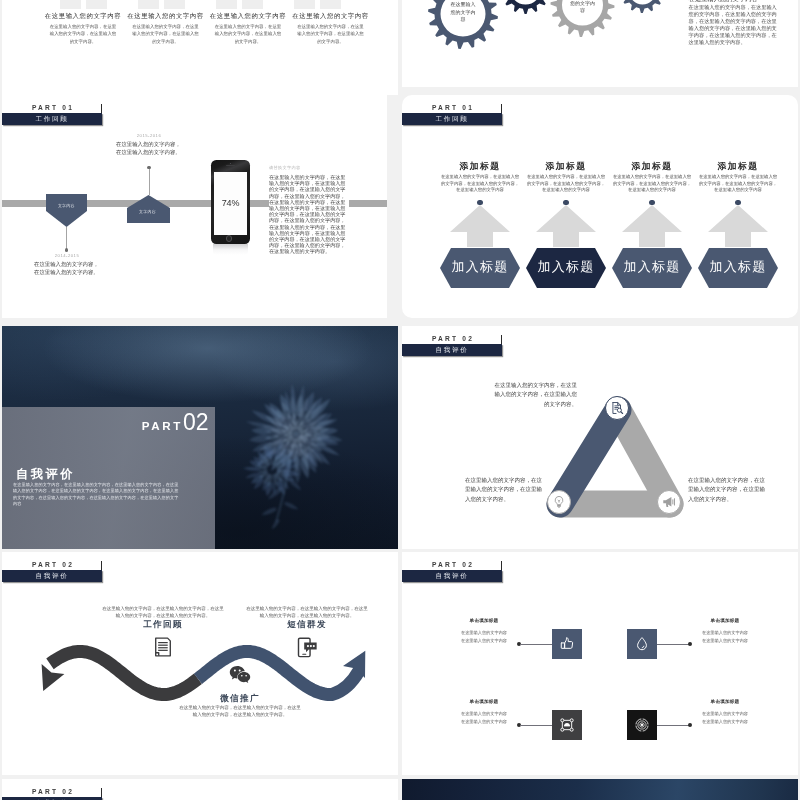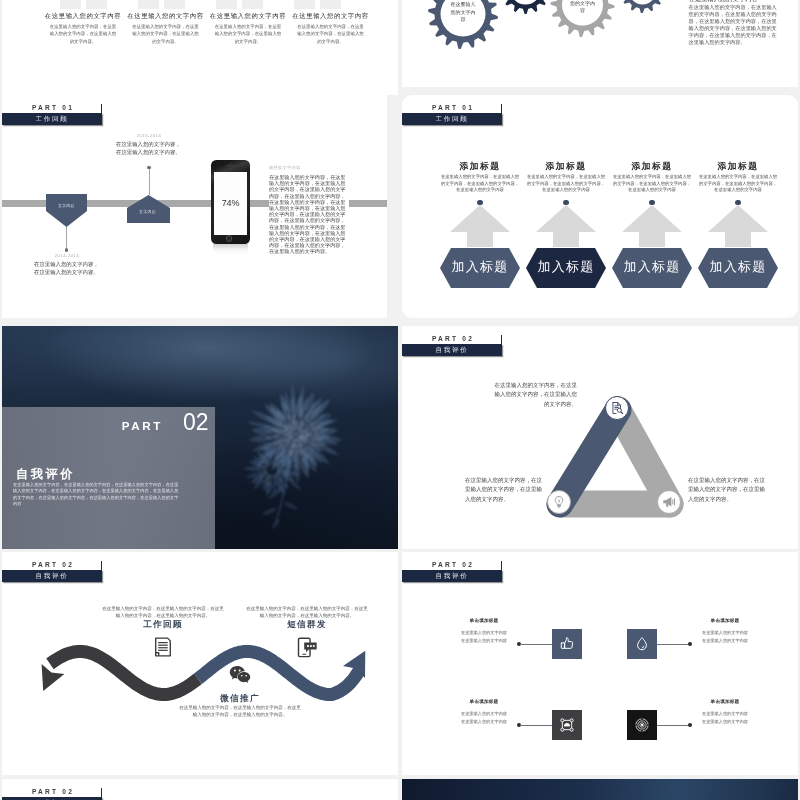--- a/index.html
+++ b/index.html
@@ -115,21 +115,21 @@
        radial-gradient(58% 34% at 52% 10%, rgba(116,146,176,.46) 0%, rgba(50,75,105,0) 72%),
        radial-gradient(42% 30% at 84% 16%, rgba(92,122,154,.30) 0%, rgba(40,62,90,0) 74%),
        radial-gradient(46% 36% at 15% 6%, rgba(56,80,110,.34) 0%, rgba(22,36,56,0) 76%),
        radial-gradient(70% 60% at 60% 92%, rgba(8,14,24,.58) 0%, rgba(12,20,34,0) 72%),
        linear-gradient(176deg,#21344a 0%,#1d2e44 22%,#18263a 48%,#121d2f 72%,#0d1624 100%);}
   .s5 .sec-flower{position:absolute;left:212px;top:44px;}
   .s5 .sec-panel{position:absolute;left:0;top:80.6px;width:212.5px;height:142.4px;
      background:linear-gradient(100deg,rgba(118,122,134,.86) 0%,rgba(132,137,149,.84) 55%,rgba(120,125,138,.86) 100%);}
   .s5 .sec-part{position:absolute;right:6px;top:4px;display:flex;align-items:baseline;}
   .s5 .sp-word{color:#fff;font-size:11.6px;letter-spacing:2.6px;font-weight:700;}
-  .s5 .sp-num{color:#fff;font-size:23px;letter-spacing:0px;margin-left:20px;line-height:1;
+  .s5 .sp-num{color:#fff;font-size:23px;letter-spacing:0px;margin-left:0;line-height:1;
      font-weight:400;}
   .s5 .sec-title{position:absolute;left:14px;top:59px;color:#fff;font-size:12.2px;
      letter-spacing:2.6px;font-weight:700;}
   .s5 .sec-body{position:absolute;left:11px;top:75px;width:166px;color:#eef0f4;font-size:4.1px;
      line-height:6.5px;letter-spacing:.15px;}
 
   
   .s6 .tri{position:absolute;left:130px;top:58px;}
   .s6 .tri-node{position:absolute;width:24px;height:24px;border-radius:50%;background:#fff;
      display:flex;align-items:center;justify-content:center;box-sizing:border-box;}

